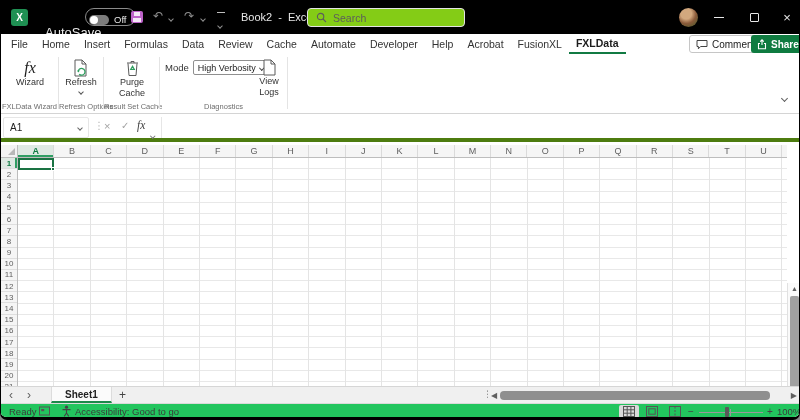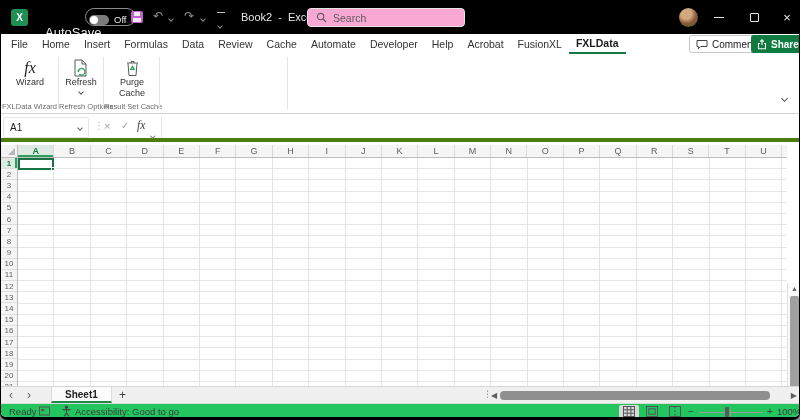--- a/index.html
+++ b/index.html
@@ -25,21 +25,21 @@
   .save-icon::before { content: ""; position: absolute; left: 3px; top: 1px; width: 6px; height: 4px; background: #f3e6f5; }
   .save-icon::after { content: ""; position: absolute; left: 2px; bottom: 1px; width: 8px; height: 4px; background: #f3e6f5; }
   .undo-btn { left: 152px; top: 8px; font-size: 12px; color: #8f8f8f; }
   .redo-btn { left: 183px; top: 8px; font-size: 12px; color: #8f8f8f; }
   .chev { display: inline-block; width: 4px; height: 4px; border-right: 1.3px solid #8f8f8f;
           border-bottom: 1.3px solid #8f8f8f; transform: rotate(45deg); vertical-align: middle; }
   .undo-caret { left: 168px; top: 16px; } .redo-caret { left: 200px; top: 16px; }
   .qat-caret { left: 216px; top: 11px; width: 8px; border-top: 1.5px solid #bdbdbd; padding-top: 3px; }
   .qat-caret .chev { margin-left: 1px; }
   .doc-title { left: 240px; top: 10px; font-size: 11px; display: flex; gap: 6px; }
-  .search-box { left: 306px; top: 7px; width: 158px; height: 19px; background: #f9a8d4;
+  .search-box { left: 306px; top: 7px; width: 158px; height: 19px; background: #84cc16;
                 border: 1px solid #e3e3e3; border-radius: 4px; display: flex; align-items: center;
                 gap: 6px; padding: 0 8px; }
   .search-box input { border: none; outline: none; background: transparent; font-size: 10.5px;
                       color: #444; width: 110px; }
   .search-box input::placeholder { color: #5c5c5c; }
   .avatar { left: 678px; top: 7px; width: 19px; height: 19px; border-radius: 50%;
             background: radial-gradient(circle at 38% 30%, #d2a87e 0 30%, #8a5a3a 55%, #3f5a28 100%); }
   .winbtn { top: 0; width: 32px; height: 33px; display: flex; align-items: center; justify-content: center; }
   .min-btn { left: 702px; } .max-btn { left: 737px; } .close-btn { left: 770px; font-size: 13px; }
   .min-glyph { width: 10px; border-top: 1px solid #e8e8e8; }
@@ -268,20 +268,37 @@
           <line x1="2" y1="4" x2="13" y2="4" stroke="#5a5a5a" stroke-width="1"></line>
           <path d="M6 4 V2.5 H9 V4" fill="none" stroke="#5a5a5a" stroke-width="1"></path>
           <path d="M7.5 7.2 L5.6 10.4 H9.4 Z" fill="none" stroke="#2f9e5f" stroke-width="1.1"></path>
         </svg>
         <span>Purge Cache</span>
       </div>
       <div class="abs glabel">Result Set Cache</div>
     </div>
     <div class="abs gsep" style="left:158px"></div>
 
+    <div class="abs rgroup g4">
+      <div class="mode-row">
+        <span class="mode-label">Mode</span>
+        <div class="mode-select">
+          <span>High Verbosity</span>
+          <span class="chev"></span>
+        </div>
+      </div>
+      <div class="rbtn viewlogs-btn">
+        <svg width="15" height="17">
+          <path d="M2 1 H9 L13 5 V16 H2 Z" fill="#fff" stroke="#5a5a5a" stroke-width="1"></path>
+          <path d="M9 1 V5 H13" fill="none" stroke="#5a5a5a" stroke-width="1"></path>
+        </svg>
+        <span>View Logs</span>
+      </div>
+      <div class="abs glabel">Diagnostics</div>
+    </div>
     <div class="abs gsep" style="left:286px"></div>
     <div class="abs ribbon-collapse"><span class="chev"></span></div>
   </div>
 
   <div class="fbar">
     <div class="abs namebox">
       <span>A1</span>
       <span class="chev"></span>
     </div>
     <span class="abs fbar-dots">⋮</span>

